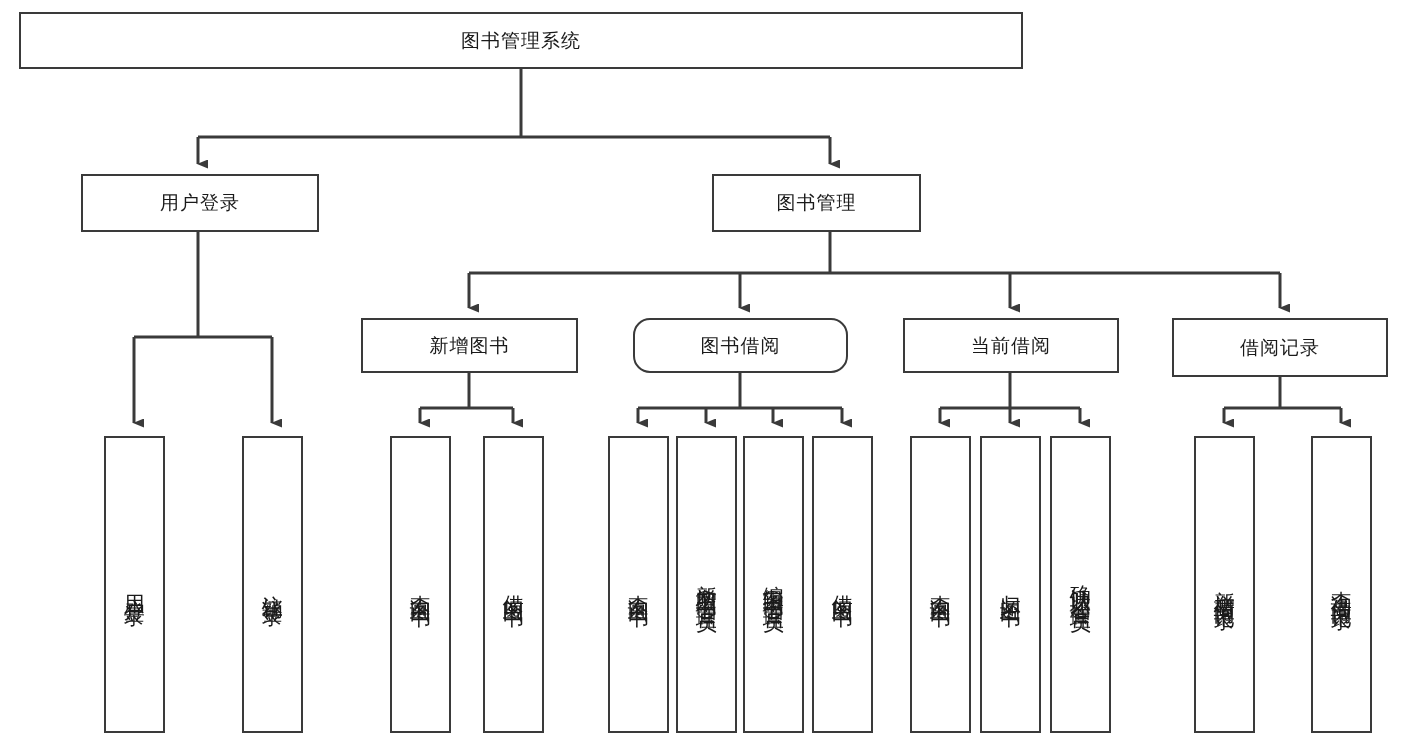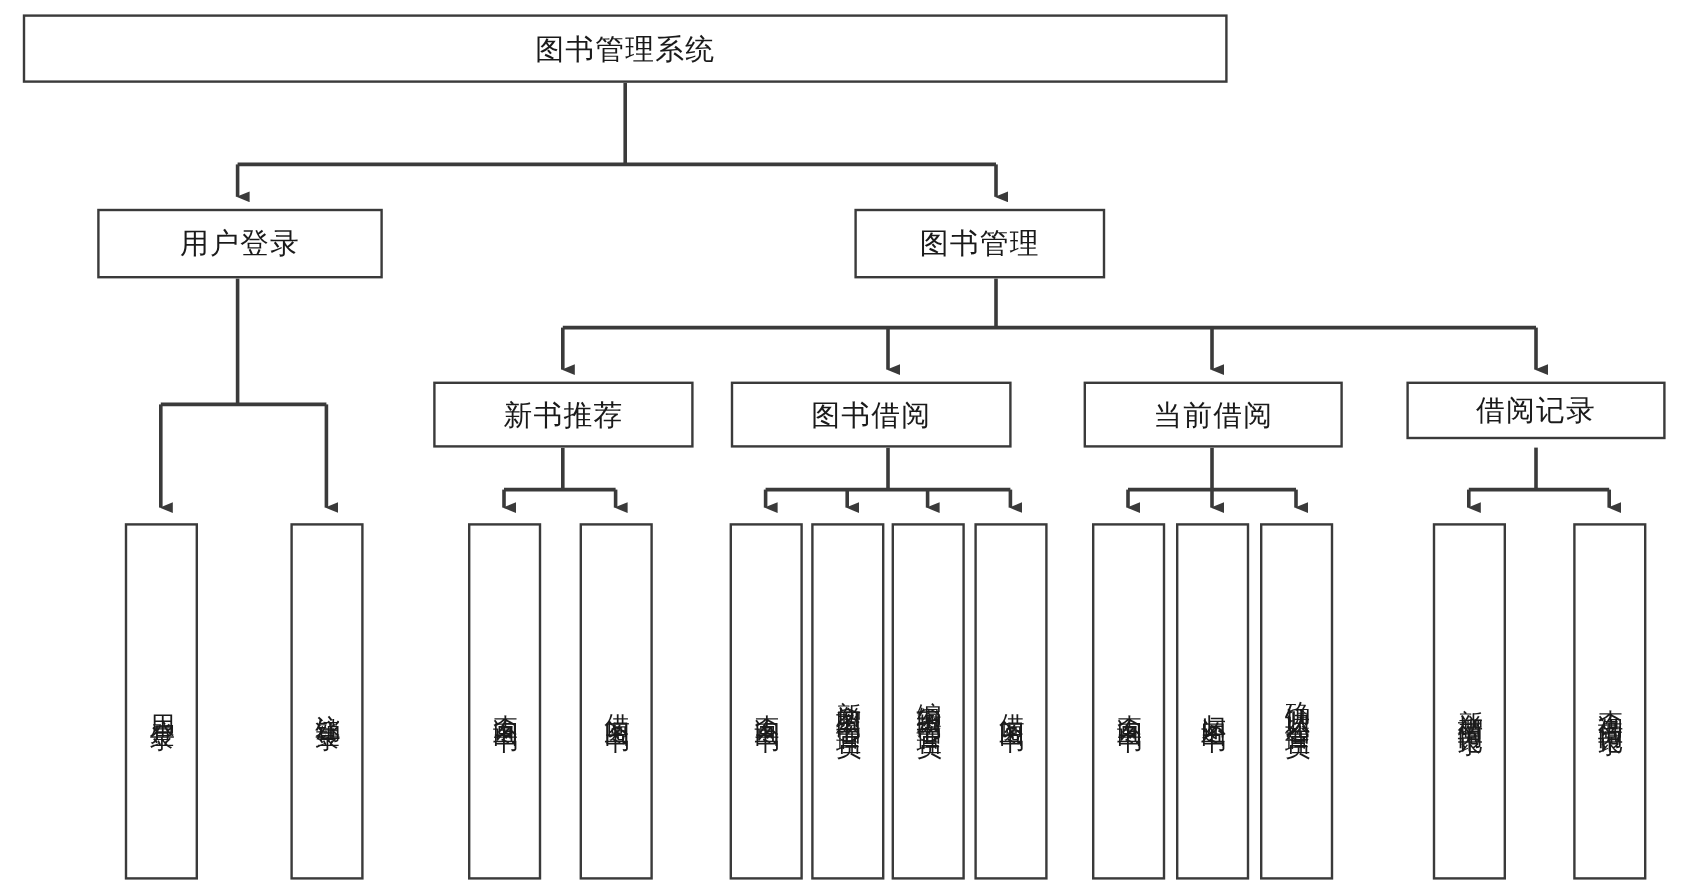--- a/index.html
+++ b/index.html
@@ -29,21 +29,21 @@
     position: absolute;
     box-sizing: border-box;
     border: 2px solid #3a3a3a;
     background: #ffffff;
     display: flex;
     align-items: center;
     justify-content: center;
     color: #1a1a1a;
   }
   .node.horiz {
-    font-size: 24px;
+    font-size: 19px;
     letter-spacing: 1px;
   }
   .node.vert {
     font-size: 21px;
     letter-spacing: 1px;
   }
   .node.vert .label {
     writing-mode: vertical-rl;
     text-orientation: upright;
     line-height: 1.12;
@@ -124,29 +124,29 @@
   </div>
 
   <div class="node horiz" style="left:81px; top:174px; width:238px; height:58px;">
     <span class="label">用户登录</span>
   </div>
   <div class="node horiz" style="left:712px; top:174px; width:209px; height:58px;">
     <span class="label">图书管理</span>
   </div>
 
   <div class="node horiz" style="left:361px; top:318px; width:217px; height:55px;">
-    <span class="label">新书推荐</span>
+    <span class="label">新增图书</span>
   </div>
-  <div class="node horiz" style="left:609px; top:318px; width:234px; height:55px;">
+  <div class="node horiz" style="left:633px; top:318px; width:215px; height:55px;border-radius:17px;">
     <span class="label">图书借阅</span>
   </div>
   <div class="node horiz" style="left:903px; top:318px; width:216px; height:55px;">
     <span class="label">当前借阅</span>
   </div>
-  <div class="node horiz" style="left:1172px; top:318px; width:216px; height:48px;">
+  <div class="node horiz" style="left:1172px; top:318px; width:216px; height:59px;">
     <span class="label">借阅记录</span>
   </div>
 
   <div class="node vert" style="left:104px; top:436px; width:61px; height:297px;">
     <span class="label">用户登录</span>
   </div>
   <div class="node vert" style="left:242px; top:436px; width:61px; height:297px;">
     <span class="label">注销登录</span>
   </div>
 

